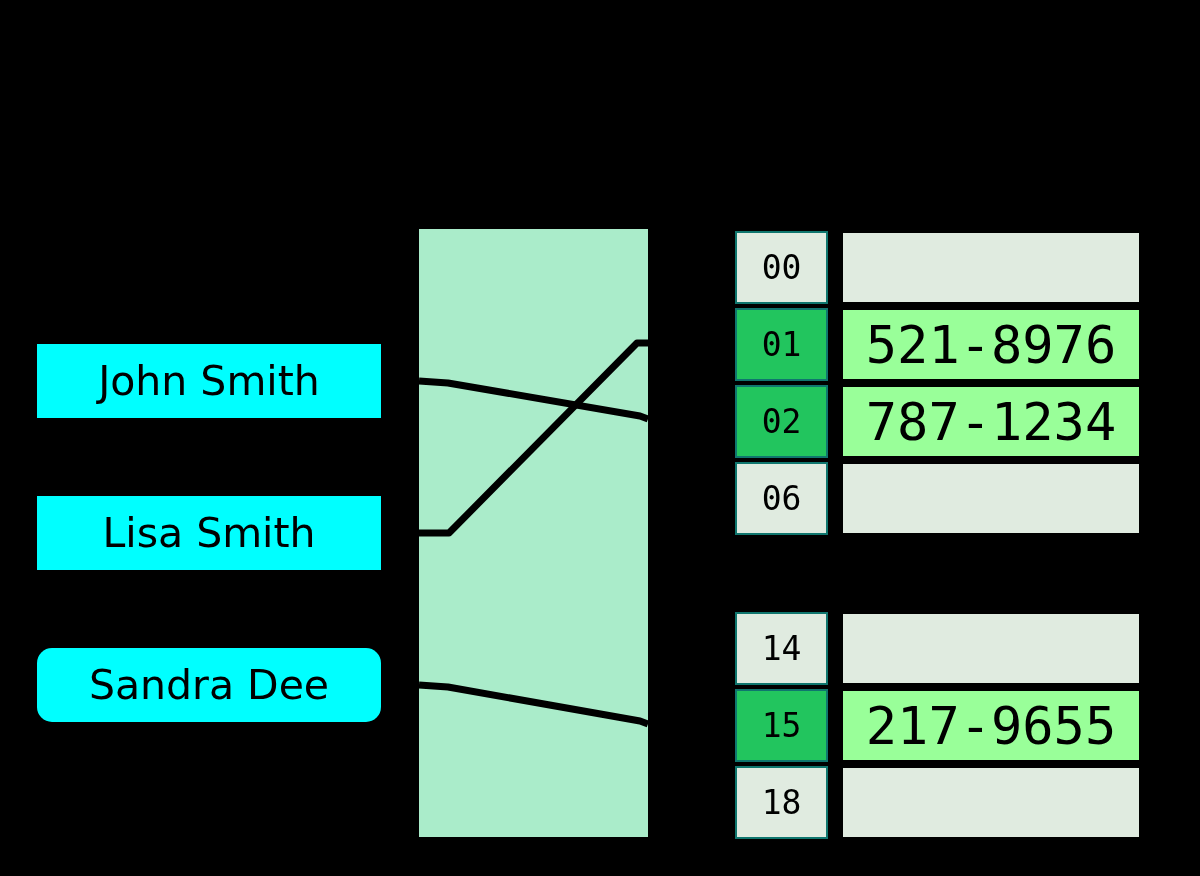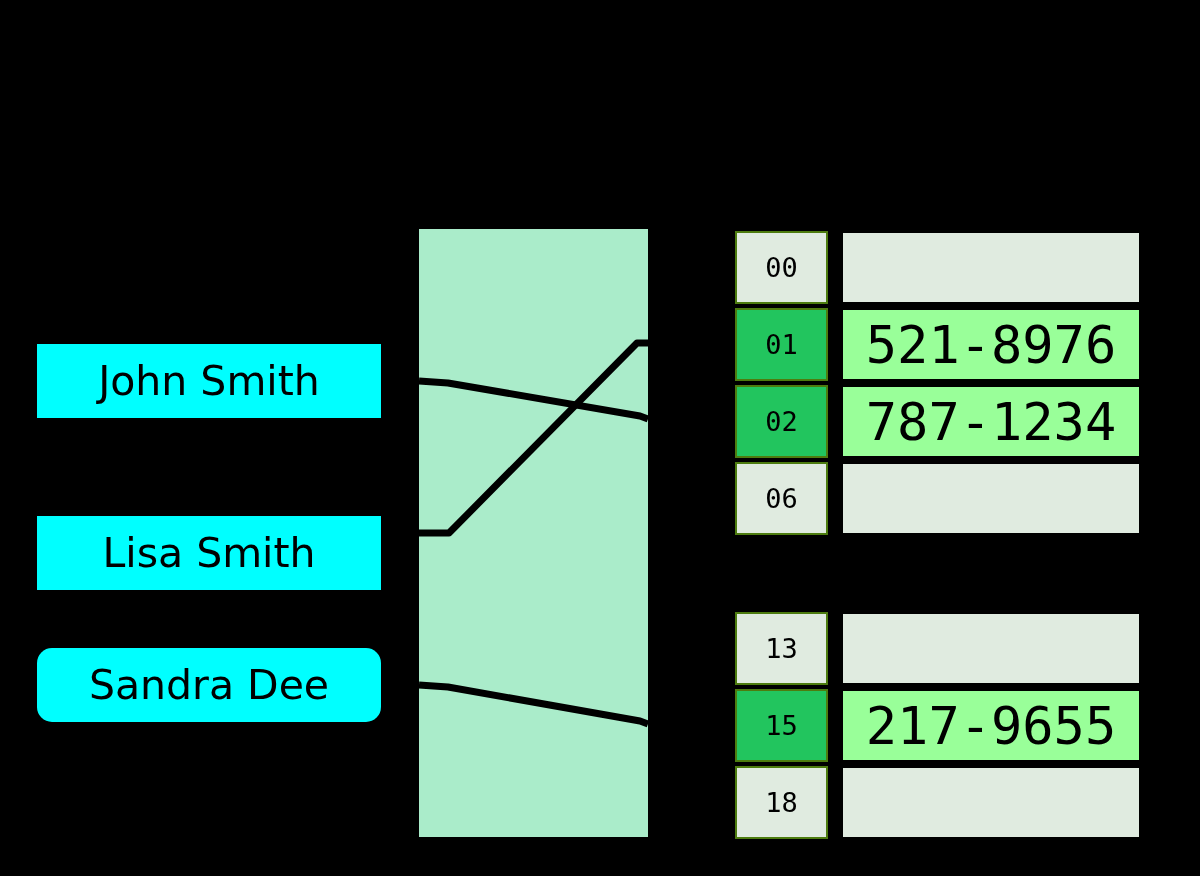--- a/index.html
+++ b/index.html
@@ -32,21 +32,21 @@
     box-sizing: border-box;
   }
   .key-label {
     font-size: 41px;
     line-height: 1;
     color: #000000;
     white-space: nowrap;
     letter-spacing: 0px;
   }
   #key-0 { top: 344px; }
-  #key-1 { top: 516px; }
+  #key-1 { top: 496px; }
   #key-2 { top: 648px; border-radius: 15px; }
 
   
   #hash-box {
     position: absolute;
     left: 419px;
     top: 229px;
     width: 229px;
     height: 608px;
     background: #aaecca;
@@ -86,26 +86,26 @@
   }
   .bucket-row:last-child { margin-bottom: 0; }
 
   .idx-cell {
     position: absolute;
     left: 0;
     top: 0;
     width: 93px;
     height: 73px;
     box-sizing: border-box;
-    border: 2px solid #4d7c0f;
+    border: 2px solid #0f766e;
     display: flex;
     align-items: center;
     justify-content: center;
     font-family: "DejaVu Sans Mono", monospace;
-    font-size: 27px;
+    font-size: 33px;
     color: #000000;
   }
   .val-cell {
     position: absolute;
     left: 106px;
     top: 0;
     width: 300px;
     height: 73px;
     box-sizing: border-box;
     border: 2px solid #000000;
@@ -164,21 +164,21 @@
       <div class="val-cell val-filled">787-1234</div>
     </div>
     <div class="bucket-row">
       <div class="idx-cell idx-empty">06</div>
       <div class="val-cell val-empty"></div>
     </div>
   </div>
 
   <div class="bucket-table" id="table-bottom">
     <div class="bucket-row">
-      <div class="idx-cell idx-empty">13</div>
+      <div class="idx-cell idx-empty">14</div>
       <div class="val-cell val-empty"></div>
     </div>
     <div class="bucket-row">
       <div class="idx-cell idx-filled">15</div>
       <div class="val-cell val-filled">217-9655</div>
     </div>
     <div class="bucket-row">
       <div class="idx-cell idx-empty">18</div>
       <div class="val-cell val-empty"></div>
     </div>

